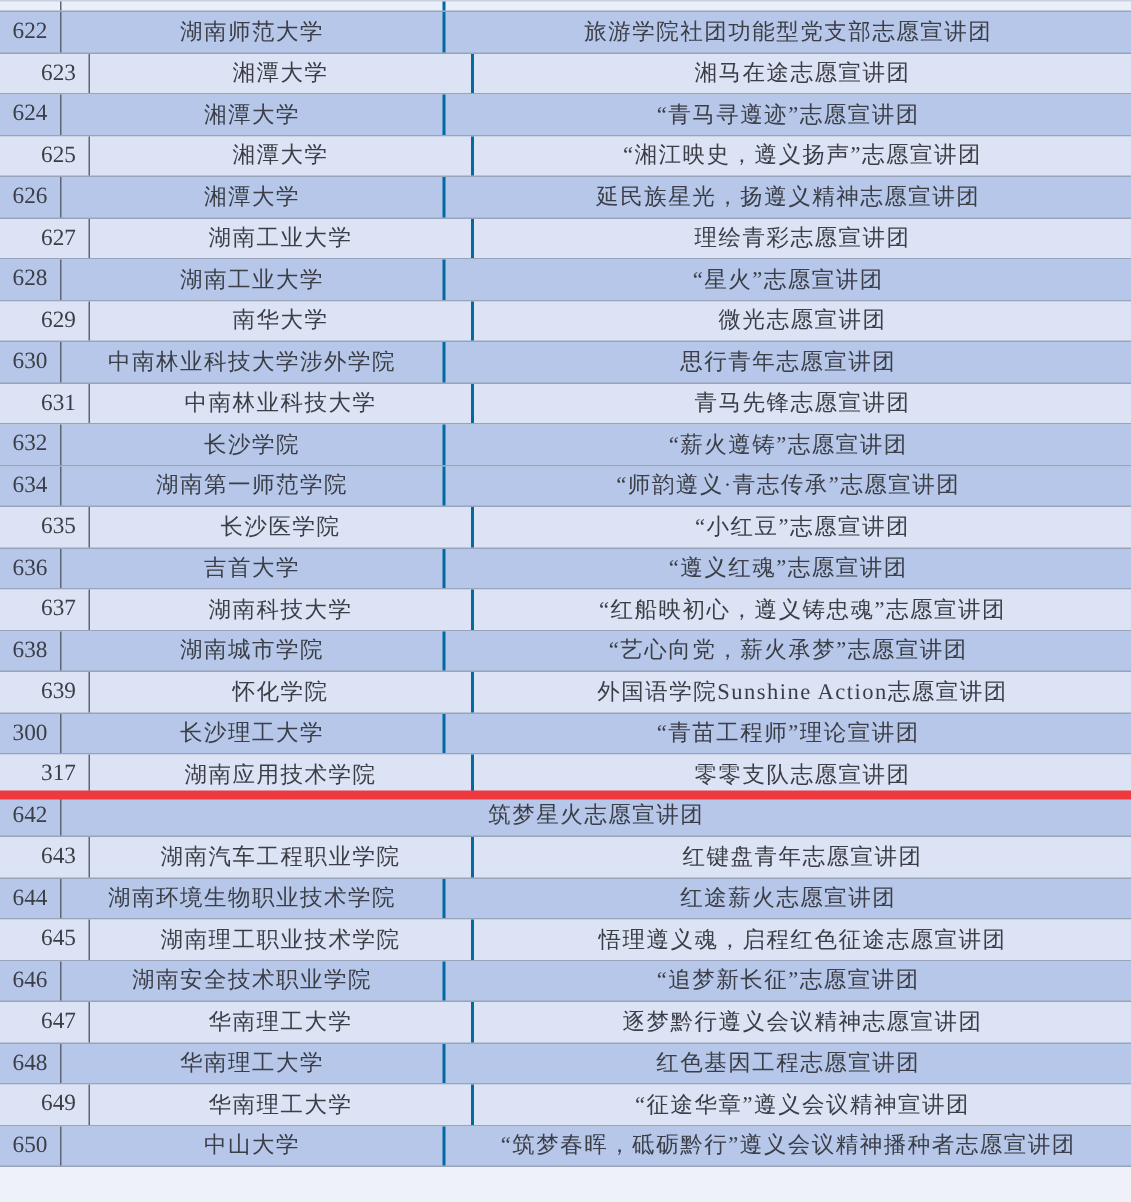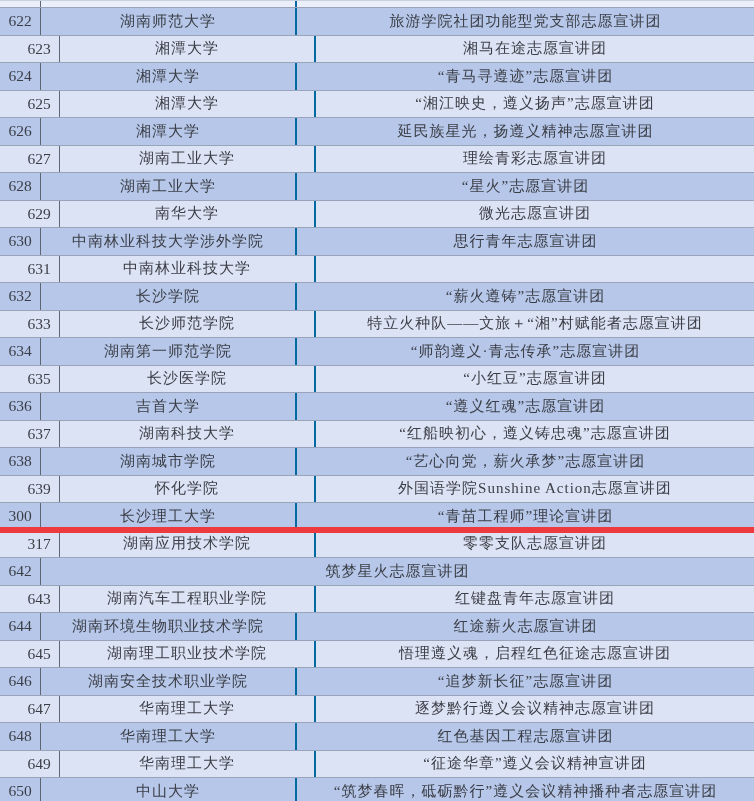--- a/index.html
+++ b/index.html
@@ -120,30 +120,26 @@
     <div class="cell team">微光志愿宣讲团</div>
   </div>
       <div class="row dark">
     <div class="cell no">630</div>
     <div class="cell school">中南林业科技大学涉外学院</div>
     <div class="cell team">思行青年志愿宣讲团</div>
   </div>
       <div class="row light">
     <div class="cell no">631</div>
     <div class="cell school">中南林业科技大学</div>
+    <div class="cell team">青马先锋志愿宣讲团</div>
   </div>
       <div class="row dark">
     <div class="cell no">632</div>
     <div class="cell school">长沙学院</div>
     <div class="cell team">“薪火遵铸”志愿宣讲团</div>
-  </div>
-      <div class="row light">
-    <div class="cell no">633</div>
-    <div class="cell school">长沙师范学院</div>
-    <div class="cell team">特立火种队——文旅＋“湘”村赋能者志愿宣讲团</div>
   </div>
       <div class="row dark">
     <div class="cell no">634</div>
     <div class="cell school">湖南第一师范学院</div>
     <div class="cell team">“师韵遵义·青志传承”志愿宣讲团</div>
   </div>
       <div class="row light">
     <div class="cell no">635</div>
     <div class="cell school">长沙医学院</div>
     <div class="cell team">“小红豆”志愿宣讲团</div>

